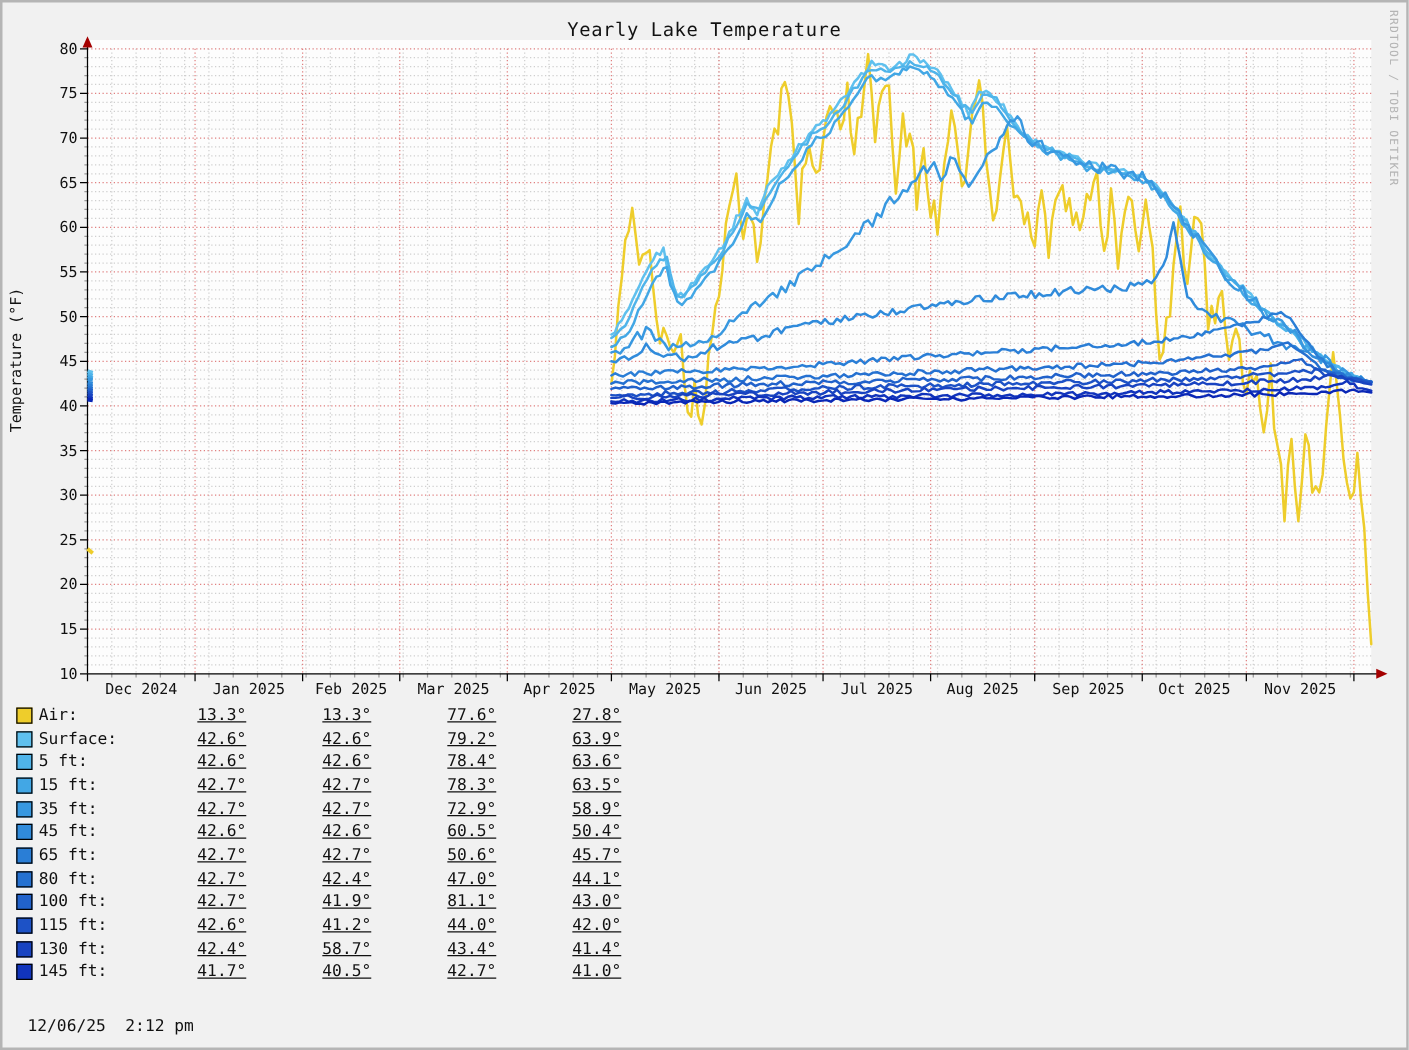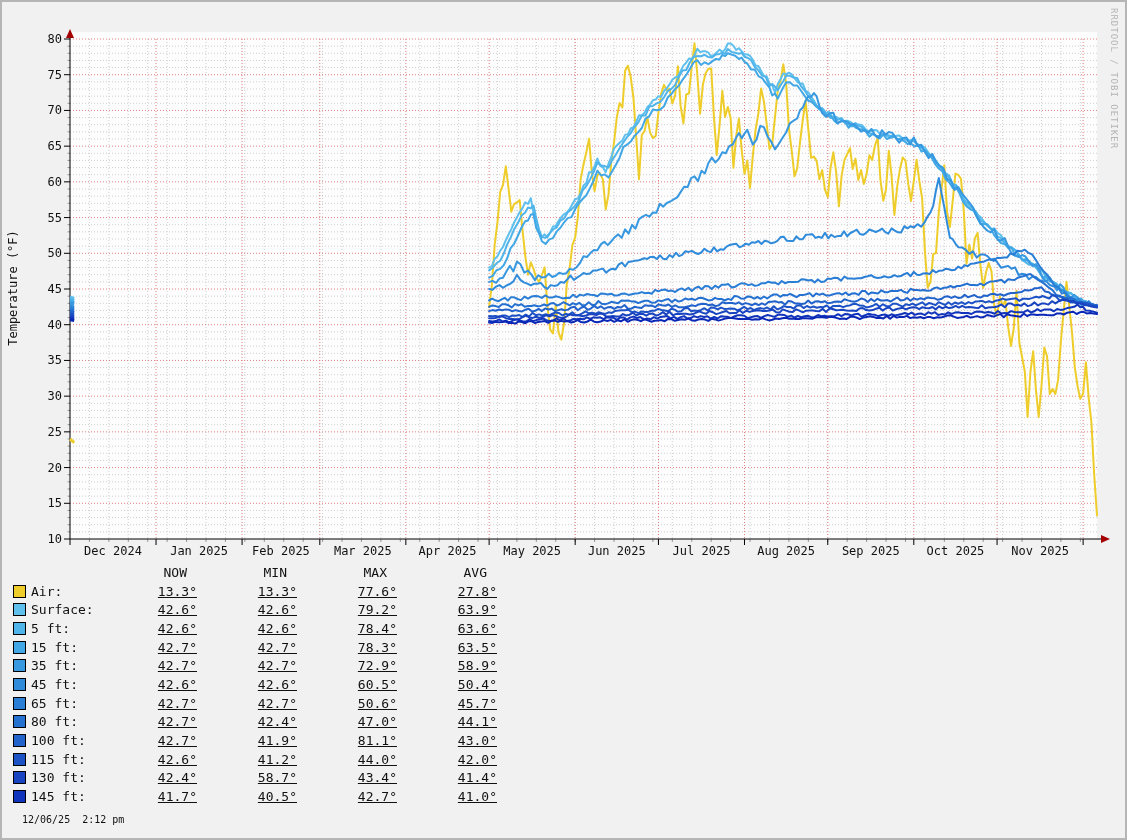--- a/index.html
+++ b/index.html
@@ -13,26 +13,27 @@
   #ylabel{position:absolute;left:-64px;top:279px;width:150px;text-align:center;
     font-size:12px;transform:rotate(-90deg);}
   #plot{position:absolute;left:0;top:0;}
   #legend{position:absolute;left:11px;top:561px;}
   .lhead,.lrow{display:grid;grid-template-columns:18px 120px 46px 100px 100px 100px;
     height:18.7px;align-items:center;font-size:13px;white-space:pre;}
   .hc{text-align:right;padding-right:10px;}
   .num{text-align:right;text-decoration:underline;}
   .swc{display:flex;align-items:center;}
   .sw{width:11px;height:11px;border:1px solid #000;box-sizing:content-box;}
-  #timestamp{position:absolute;left:20px;top:812px;font-size:10px;white-space:pre;}
+  #timestamp{position:absolute;left:20px;top:812px;font-size:13px;white-space:pre;}
 </style>
 </head>
 <body>
 
 <div id="screen">
+  <div id="chart-title">Yearly Lake Temperature</div>
   <div id="watermark">RRDTOOL / TOBI OETIKER</div>
   <div id="ylabel">Temperature (°F)</div>
   <svg id="plot" width="1127" height="560" viewBox="0 0 1127 560">
       <rect x="68" y="30" width="1027" height="507" fill="#fdfdfd"></rect>
       <line x1="68" y1="529.8571428571429" x2="1095" y2="529.8571428571429" stroke="#cfcfcf" stroke-width="1" stroke-dasharray="1,2"></line>
       <line x1="68" y1="522.7142857142857" x2="1095" y2="522.7142857142857" stroke="#cfcfcf" stroke-width="1" stroke-dasharray="1,2"></line>
       <line x1="68" y1="515.5714285714286" x2="1095" y2="515.5714285714286" stroke="#cfcfcf" stroke-width="1" stroke-dasharray="1,2"></line>
       <line x1="68" y1="508.42857142857144" x2="1095" y2="508.42857142857144" stroke="#cfcfcf" stroke-width="1" stroke-dasharray="1,2"></line>
       <line x1="68" y1="494.14285714285717" x2="1095" y2="494.14285714285717" stroke="#cfcfcf" stroke-width="1" stroke-dasharray="1,2"></line>
       <line x1="68" y1="487" x2="1095" y2="487" stroke="#cfcfcf" stroke-width="1" stroke-dasharray="1,2"></line>
@@ -352,27 +353,20 @@
       <polyline points="68.0,312.0 72.2,312.7" fill="none" stroke="#1d52c6" stroke-width="3" stroke-linejoin="round"></polyline>
       <polyline points="487.1,314.1 490.5,314.3 493.8,313.9 497.1,315.1 500.5,313.5 503.8,313.6 507.1,315.1 510.4,313.4 513.8,313.7 517.1,313.0 520.4,314.9 523.8,312.7 527.1,314.7 530.4,310.9 533.8,313.2 537.1,312.4 540.4,313.5 543.8,312.3 547.1,313.4 550.4,311.7 553.7,310.4 557.0,311.0 560.4,313.5 563.7,311.8 567.0,312.9 570.3,310.3 573.6,313.3 576.9,313.1 580.2,311.3 583.5,309.3 586.8,311.3 590.1,310.7 593.4,311.8 596.7,310.2 600.0,311.1 603.3,311.9 606.6,310.3 609.9,310.9 613.2,308.9 616.5,308.6 619.8,308.2 623.1,308.3 626.4,307.8 629.7,310.2 633.0,309.6 636.4,311.2 639.7,309.5 643.0,310.0 646.3,309.9 649.6,308.8 652.9,308.7 656.2,306.9 659.5,308.0 662.8,308.6 666.1,309.3 669.4,306.7 672.7,307.6 676.0,309.8 679.3,309.3 682.6,306.2 685.9,305.9 689.2,309.3 692.5,308.6 695.8,309.0 699.1,307.9 702.4,306.2 705.7,308.6 709.0,305.4 712.4,305.8 715.7,307.4 719.0,305.6 722.3,306.9 725.6,306.8 728.9,306.6 732.2,306.7 735.5,308.4 738.8,306.8 742.1,304.8 745.4,307.1 748.7,306.0 752.0,308.1 755.3,306.7 758.6,306.1 761.9,306.9 765.2,305.5 768.5,307.5 771.8,304.2 775.1,307.4 778.4,306.3 781.7,304.1 785.0,305.0 788.4,304.9 791.7,306.6 795.0,303.5 798.3,303.3 801.6,306.1 804.9,304.0 808.2,305.6 811.5,304.5 814.8,305.7 818.1,305.0 821.4,305.2 824.7,303.5 828.0,306.2 831.3,303.9 834.6,304.0 837.9,303.8 841.2,305.2 844.5,303.8 847.8,303.4 851.1,302.0 854.4,302.1 857.7,303.6 861.1,303.7 864.4,305.4 867.7,304.8 871.0,303.7 874.3,301.9 877.6,304.8 880.9,302.3 884.2,304.0 887.5,304.3 890.8,301.8 894.1,301.7 897.4,303.2 900.7,304.6 904.0,302.2 907.2,303.1 910.5,301.6 913.8,303.4 917.0,301.9 920.3,300.3 923.6,303.2 926.8,301.1 930.1,301.8 933.4,303.2 936.6,300.2 939.9,301.6 943.2,303.0 946.4,300.3 949.7,302.7 953.0,300.5 956.2,301.8 959.6,300.2 963.0,302.2 966.5,300.1 969.9,301.4 973.3,299.6 976.7,299.3 980.1,298.9 983.5,300.4 987.0,299.3 990.4,300.4 993.8,298.7 997.2,298.1 1000.6,296.6 1004.0,297.7 1007.3,297.2 1010.6,296.7 1014.0,296.3 1017.3,298.9 1020.6,296.8 1023.9,296.8 1027.3,296.9 1030.6,295.9 1033.9,294.7 1037.3,295.5 1040.6,294.0 1043.9,295.3 1047.3,296.5 1050.6,292.6 1054.3,294.9 1058.0,298.8 1061.7,297.0 1065.2,298.1 1068.6,300.3 1072.1,300.5 1075.6,300.9 1079.3,300.8 1083.0,300.9 1086.7,301.7 1089.4,303.2 1092.2,303.7 1095.0,304.1" fill="none" stroke="#1d52c6" stroke-width="2" stroke-linejoin="round" stroke-linecap="round"></polyline>
       <polyline points="68.0,314.1 72.2,314.9" fill="none" stroke="#1843c1" stroke-width="3" stroke-linejoin="round"></polyline>
       <polyline points="487.1,316.3 490.5,316.2 493.8,315.9 497.2,314.3 500.5,314.4 503.9,316.1 507.3,317.1 510.6,317.1 514.0,317.4 517.3,317.0 520.7,315.1 524.0,313.7 527.4,315.4 530.7,315.9 534.1,314.7 537.4,316.0 540.8,314.8 544.1,313.2 547.5,314.3 550.9,313.1 554.2,314.1 557.6,315.6 560.9,316.2 564.3,314.7 567.6,312.3 571.0,313.2 574.3,313.2 577.6,313.5 580.9,314.3 584.3,313.4 587.6,312.2 590.9,312.3 594.3,313.0 597.6,311.6 600.9,312.0 604.3,314.6 607.6,314.6 610.9,314.0 614.3,314.5 617.6,314.5 620.9,312.1 624.2,313.5 627.6,312.7 630.9,310.8 634.2,313.3 637.6,312.1 640.9,311.9 644.2,313.7 647.6,311.7 650.9,311.6 654.2,313.7 657.6,312.3 660.9,310.1 664.2,312.6 667.5,309.8 670.9,313.3 674.2,311.9 677.5,312.1 680.9,311.7 684.2,311.8 687.5,312.4 690.9,312.1 694.2,310.6 697.5,309.3 700.9,310.9 704.2,311.7 707.5,309.0 710.8,310.2 714.2,312.1 717.5,311.1 720.8,310.0 724.2,309.0 727.5,311.3 730.8,311.1 734.2,310.9 737.5,308.2 740.8,310.9 744.2,308.8 747.5,309.9 750.8,309.0 754.1,308.4 757.5,308.2 760.8,309.1 764.1,309.1 767.5,308.6 770.8,307.6 774.1,310.2 777.5,310.6 780.8,307.4 784.1,308.6 787.5,309.8 790.8,309.9 794.1,307.3 797.4,308.7 800.8,310.3 804.1,308.7 807.4,308.6 810.8,308.4 814.1,308.9 817.4,309.2 820.8,306.9 824.1,309.9 827.4,306.6 830.8,307.0 834.1,308.2 837.4,308.1 840.7,307.8 844.1,308.4 847.4,308.7 850.7,308.4 854.1,309.1 857.4,306.5 860.7,306.0 864.1,308.1 867.4,308.6 870.7,308.1 874.1,306.7 877.4,305.7 880.7,308.6 884.0,306.3 887.4,305.6 890.7,308.6 894.0,307.3 897.4,306.4 900.7,305.8 904.0,307.4 907.3,305.9 910.6,305.3 913.9,305.4 917.2,307.2 920.5,305.2 923.8,305.9 927.1,306.2 930.4,305.0 933.7,307.4 937.1,304.3 940.4,306.3 943.7,304.8 947.0,306.1 950.3,305.5 953.6,303.9 956.9,305.6 960.2,303.8 963.5,305.4 966.8,305.1 970.1,305.2 973.4,305.8 976.6,306.0 979.9,303.2 983.2,306.2 986.4,305.6 989.7,305.3 993.0,305.0 996.2,304.2 999.5,302.4 1002.7,305.2 1006.0,301.6 1009.3,301.6 1012.5,303.4 1015.8,302.7 1019.1,303.7 1022.3,301.4 1025.6,304.1 1029.1,303.1 1032.5,300.4 1036.0,303.4 1039.5,301.6 1043.0,301.6 1046.4,302.6 1049.9,299.2 1053.4,301.4 1056.8,299.2 1060.3,297.8 1063.8,298.4 1067.2,299.3 1070.9,298.7 1074.6,301.4 1078.3,301.4 1081.1,302.7 1083.9,303.3 1086.7,303.6 1089.4,304.6 1092.2,305.1 1095.0,305.6" fill="none" stroke="#1843c1" stroke-width="2" stroke-linejoin="round" stroke-linecap="round"></polyline>
       <polyline points="68.0,316.3 72.2,317.0" fill="none" stroke="#1134bc" stroke-width="3" stroke-linejoin="round"></polyline>
       <polyline points="487.1,319.1 490.5,319.5 493.9,319.1 497.2,317.4 500.6,319.5 504.0,318.6 507.3,320.3 510.7,318.6 514.1,317.4 517.5,318.3 520.8,319.4 524.2,319.6 527.6,317.1 530.9,319.1 534.3,318.1 537.7,317.6 541.1,316.5 544.4,318.2 547.8,319.2 551.2,318.7 554.5,316.2 557.9,318.6 561.3,316.3 564.6,319.0 568.0,318.6 571.4,317.0 574.8,317.2 578.1,316.8 581.5,317.3 584.8,315.3 588.2,316.9 591.5,315.3 594.9,315.7 598.2,315.3 601.6,317.1 604.9,315.2 608.3,315.8 611.6,315.8 615.0,317.9 618.3,315.4 621.7,315.4 625.0,317.7 628.4,315.4 631.7,314.6 635.1,316.0 638.4,315.0 641.8,317.6 645.1,316.4 648.5,317.3 651.8,315.2 655.2,316.6 658.5,314.9 661.9,314.5 665.2,314.1 668.6,316.3 671.9,314.8 675.3,316.9 678.6,315.1 682.0,314.1 685.3,316.5 688.7,316.1 692.0,314.1 695.4,315.4 698.7,314.1 702.1,315.0 705.4,314.2 708.8,316.6 712.1,314.9 715.5,316.5 718.8,314.3 722.2,314.6 725.5,314.7 728.9,316.1 732.2,314.5 735.6,313.2 738.9,313.3 742.3,313.7 745.6,316.1 749.0,315.2 752.3,314.3 755.7,314.1 759.0,315.9 762.4,314.1 765.7,313.0 769.1,313.9 772.4,314.9 775.8,312.8 779.1,312.8 782.5,313.0 785.8,314.9 789.2,313.6 792.5,315.5 795.9,314.0 799.2,315.2 802.6,314.3 805.9,313.7 809.3,315.3 812.6,314.9 816.0,313.0 819.3,314.2 822.7,313.8 826.0,314.6 829.4,314.3 832.7,314.2 836.1,312.2 839.4,314.1 842.8,312.1 846.1,312.3 849.5,313.5 852.8,312.2 856.2,311.7 859.5,314.6 862.9,313.3 866.2,311.8 869.6,312.5 872.9,312.8 876.3,314.2 879.6,313.0 882.9,312.4 886.3,314.0 889.6,312.3 892.9,313.5 896.3,312.8 899.6,312.0 902.9,311.0 906.3,312.3 909.6,310.6 912.9,312.9 916.2,311.7 919.6,311.6 922.9,313.1 926.2,310.2 929.6,311.7 932.9,310.2 936.2,313.0 939.6,312.1 942.9,312.5 946.2,310.3 949.6,311.9 952.9,310.6 956.2,310.2 959.5,311.0 962.8,311.1 966.1,311.0 969.4,312.0 972.7,310.1 976.0,309.5 979.3,309.7 982.7,310.7 986.0,310.0 989.3,310.5 992.6,311.7 995.9,309.0 999.2,311.4 1002.5,311.1 1005.8,311.2 1009.1,309.1 1012.4,310.0 1015.7,310.2 1019.0,310.2 1022.3,309.9 1025.6,308.1 1028.9,310.5 1032.2,309.3 1035.4,307.2 1038.7,309.1 1042.0,307.6 1045.3,307.5 1048.6,307.5 1051.9,309.3 1055.1,307.0 1058.4,307.9 1061.7,307.4 1065.2,306.1 1068.6,305.4 1072.1,304.8 1075.6,302.6 1078.3,305.2 1081.1,304.8 1083.9,308.6 1087.6,308.7 1091.3,309.6 1095.0,310.6" fill="none" stroke="#1134bc" stroke-width="2" stroke-linejoin="round" stroke-linecap="round"></polyline>
       <polyline points="68.0,317.7 72.2,318.4" fill="none" stroke="#0a27b6" stroke-width="3" stroke-linejoin="round"></polyline>
       <polyline points="487.1,320.6 490.4,320.9 493.7,319.9 497.0,320.3 500.2,320.1 503.5,319.6 506.8,321.0 510.1,320.8 513.4,321.6 516.7,319.4 519.9,320.0 523.2,321.2 526.5,319.3 529.8,319.3 533.1,321.0 536.3,319.9 539.6,319.6 542.9,319.1 546.2,320.8 549.5,318.6 552.7,318.6 556.0,319.9 559.3,318.9 562.6,319.4 565.9,319.1 569.1,320.5 572.4,319.7 575.7,318.2 579.0,320.0 582.3,320.5 585.5,319.5 588.8,317.7 592.1,319.7 595.4,320.2 598.7,319.5 602.1,318.1 605.5,319.0 608.8,317.9 612.2,319.8 615.6,318.3 618.9,319.3 622.3,317.3 625.7,319.8 629.0,318.1 632.4,317.3 635.8,317.9 639.1,319.2 642.5,317.2 645.8,318.3 649.2,319.7 652.6,318.8 655.9,318.5 659.3,318.1 662.7,319.3 666.0,316.9 669.4,317.2 672.8,318.8 676.1,318.1 679.5,317.3 682.9,317.7 686.2,316.6 689.6,318.2 692.9,318.8 696.3,317.6 699.7,316.9 703.0,317.6 706.4,318.9 709.8,316.7 713.1,317.4 716.5,318.6 719.9,317.6 723.2,316.5 726.6,315.9 730.0,316.0 733.3,316.4 736.7,316.9 740.0,317.1 743.4,317.0 746.8,316.9 750.1,317.8 753.5,317.3 756.9,317.5 760.2,316.0 763.6,317.4 767.0,318.4 770.3,317.8 773.7,316.5 777.1,316.9 780.4,316.2 783.8,315.7 787.2,316.7 790.5,316.5 793.9,316.9 797.2,317.1 800.6,316.3 804.0,316.2 807.3,316.6 810.7,316.7 814.1,315.3 817.4,315.2 820.8,315.2 824.2,315.8 827.5,314.7 830.9,315.1 834.3,315.9 837.6,316.9 841.0,316.4 844.3,317.1 847.7,315.1 851.1,314.6 854.4,315.5 857.8,317.1 861.2,315.6 864.5,314.9 867.9,314.3 871.3,314.9 874.6,316.0 878.0,315.8 881.4,316.5 884.7,313.9 888.1,316.7 891.5,313.9 894.8,315.6 898.2,314.7 901.5,315.1 904.9,313.9 908.3,316.1 911.6,315.3 915.0,315.8 918.4,315.0 921.7,316.2 925.1,315.1 928.5,315.1 931.8,316.2 935.1,315.3 938.5,315.6 941.8,314.7 945.1,313.6 948.4,313.3 951.8,314.6 955.1,315.9 958.4,315.6 961.8,314.9 965.1,313.8 968.4,315.6 971.8,314.9 975.1,314.1 978.4,315.4 981.8,315.0 985.1,313.0 988.4,313.7 991.7,314.6 995.1,313.1 998.4,312.1 1001.7,315.2 1005.1,312.2 1008.4,313.3 1011.7,313.7 1015.1,314.2 1018.4,314.7 1021.7,311.7 1025.1,314.0 1028.4,312.6 1031.7,312.6 1035.0,313.1 1038.4,312.7 1041.7,312.8 1045.0,313.1 1048.4,313.2 1051.7,313.2 1055.0,311.4 1058.4,311.4 1061.7,312.5 1064.9,310.8 1068.2,310.2 1071.4,309.8 1074.6,312.0 1077.9,310.3 1081.1,309.7 1084.6,311.4 1088.1,310.9 1091.5,311.5 1095.0,312.0" fill="none" stroke="#0a27b6" stroke-width="2" stroke-linejoin="round" stroke-linecap="round"></polyline>
     </svg>
   <div id="legend">
-    <div class="lhead">
-      <div></div><div></div>
-      <div class="hc">NOW</div>
-      <div class="hc">MIN</div>
-      <div class="hc">MAX</div>
-      <div class="hc">AVG</div>
-    </div>
     <div id="legend-rows">
         <div class="lrow"><div class="swc"><div class="sw" style="background: rgb(238, 205, 43);"></div></div><div>Air:</div><div class="num">13.3°</div><div class="num">13.3°</div><div class="num">77.6°</div><div class="num">27.8°</div></div>
         <div class="lrow"><div class="swc"><div class="sw" style="background: rgb(95, 192, 238);"></div></div><div>Surface:</div><div class="num">42.6°</div><div class="num">42.6°</div><div class="num">79.2°</div><div class="num">63.9°</div></div>
         <div class="lrow"><div class="swc"><div class="sw" style="background: rgb(79, 180, 234);"></div></div><div>5 ft:</div><div class="num">42.6°</div><div class="num">42.6°</div><div class="num">78.4°</div><div class="num">63.6°</div></div>
         <div class="lrow"><div class="swc"><div class="sw" style="background: rgb(66, 167, 229);"></div></div><div>15 ft:</div><div class="num">42.7°</div><div class="num">42.7°</div><div class="num">78.3°</div><div class="num">63.5°</div></div>
         <div class="lrow"><div class="swc"><div class="sw" style="background: rgb(56, 152, 224);"></div></div><div>35 ft:</div><div class="num">42.7°</div><div class="num">42.7°</div><div class="num">72.9°</div><div class="num">58.9°</div></div>
         <div class="lrow"><div class="swc"><div class="sw" style="background: rgb(48, 139, 219);"></div></div><div>45 ft:</div><div class="num">42.6°</div><div class="num">42.6°</div><div class="num">60.5°</div><div class="num">50.4°</div></div>
         <div class="lrow"><div class="swc"><div class="sw" style="background: rgb(42, 126, 214);"></div></div><div>65 ft:</div><div class="num">42.7°</div><div class="num">42.7°</div><div class="num">50.6°</div><div class="num">45.7°</div></div>
         <div class="lrow"><div class="swc"><div class="sw" style="background: rgb(37, 113, 209);"></div></div><div>80 ft:</div><div class="num">42.7°</div><div class="num">42.4°</div><div class="num">47.0°</div><div class="num">44.1°</div></div>
         <div class="lrow"><div class="swc"><div class="sw" style="background: rgb(33, 98, 203);"></div></div><div>100 ft:</div><div class="num">42.7°</div><div class="num">41.9°</div><div class="num">81.1°</div><div class="num">43.0°</div></div>

